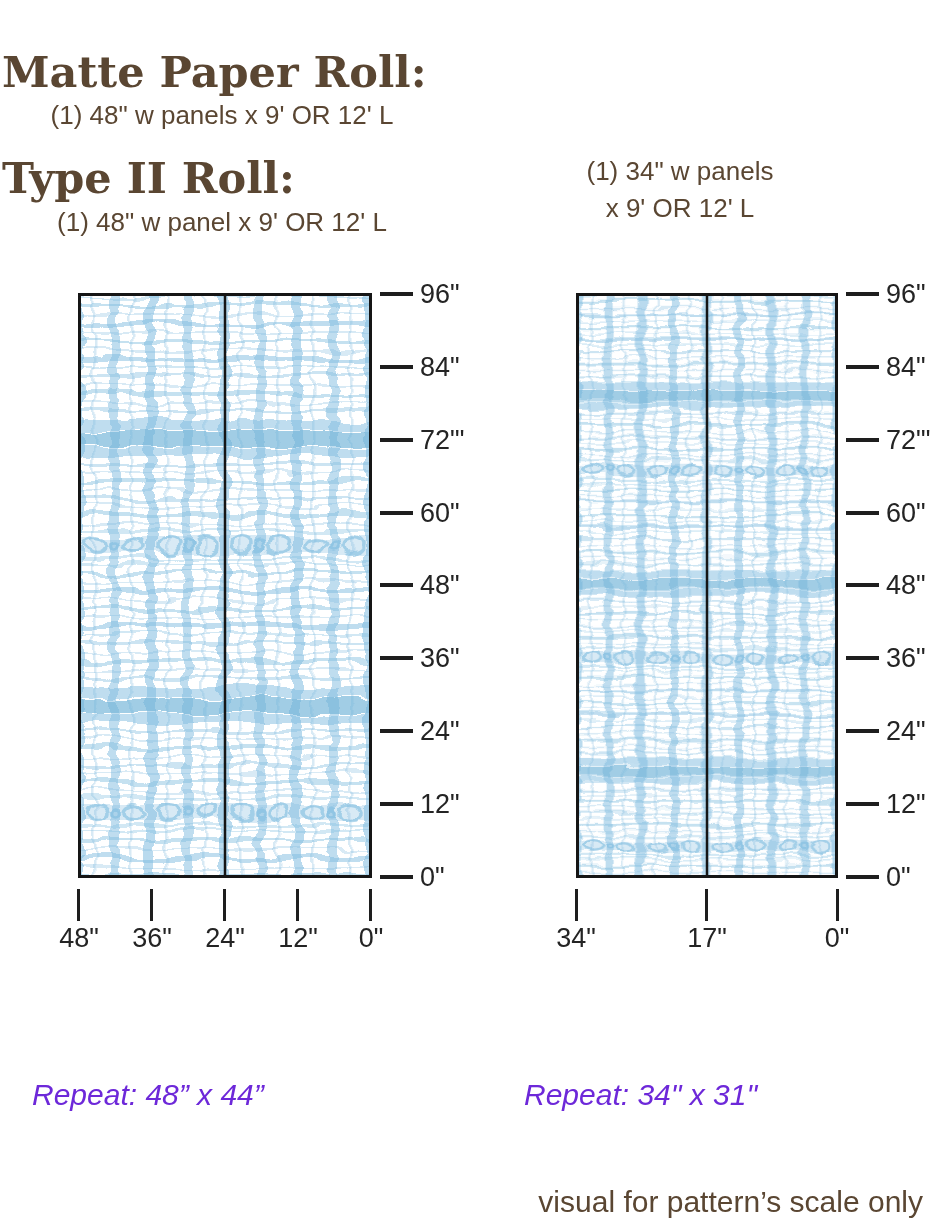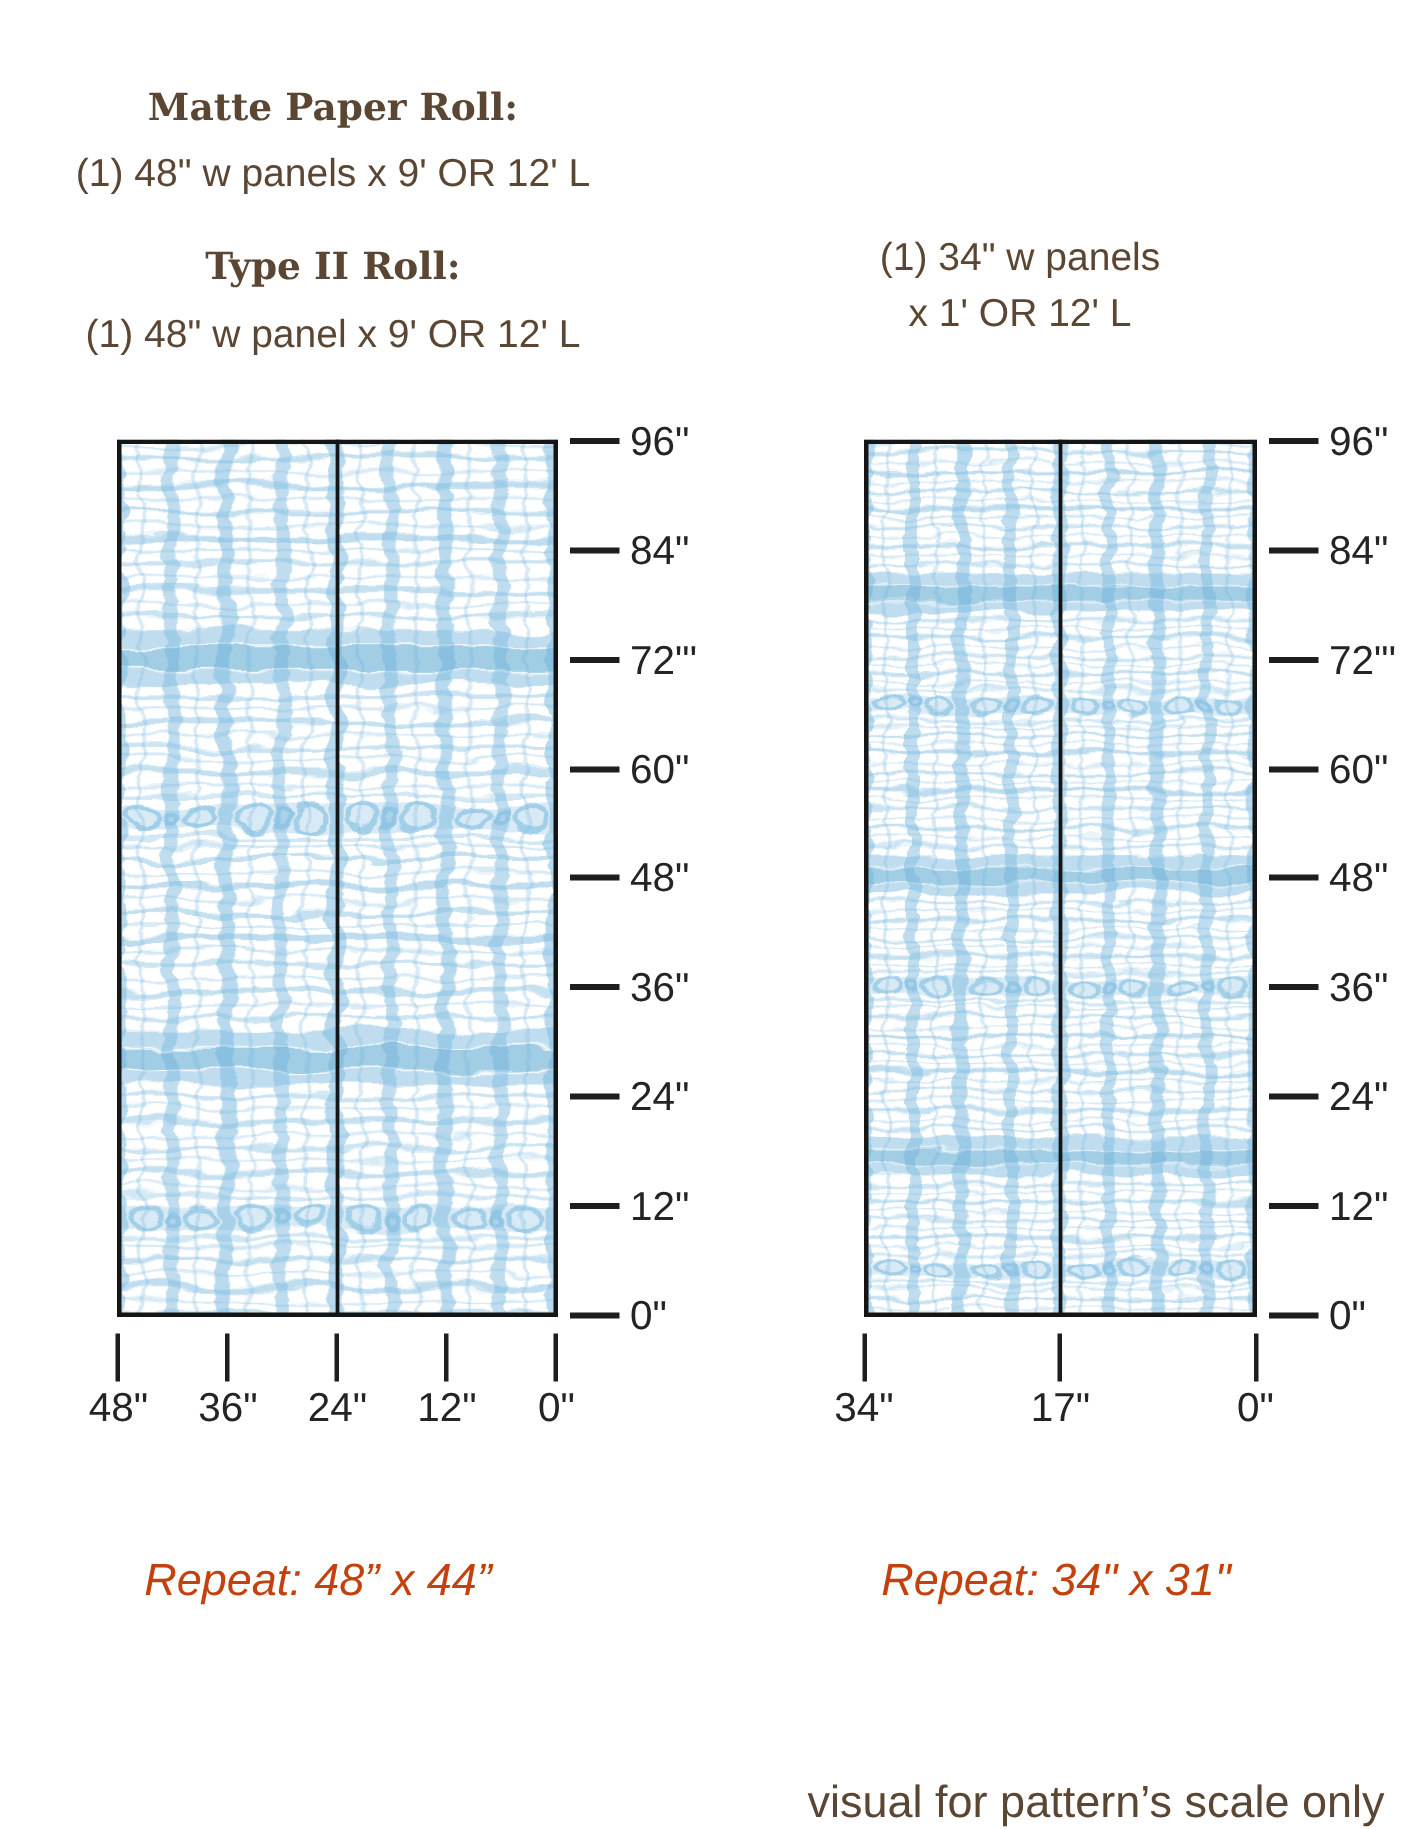--- a/index.html
+++ b/index.html
@@ -3,50 +3,50 @@
 <meta charset="utf-8">
 <style>
   html,body{margin:0;padding:0;background:#ffffff;}
   .canvas{
     position:relative;width:938px;height:1219px;background:#ffffff;
     font-family:"Liberation Sans",sans-serif;overflow:hidden;
   }
   .abs{position:absolute;}
   .roll-title{
     font-family:"DejaVu Serif","Liberation Serif",serif;
-    font-weight:700;font-size:25px;line-height:40px;color:#5a4632;
-    text-align:center;white-space:nowrap;
+    font-weight:700;font-size:43px;line-height:40px;color:#5a4632;
+    text-align:left;white-space:nowrap;
   }
   .roll-sub{
     font-size:26px;line-height:32px;color:#5a4632;text-align:center;white-space:nowrap;
   }
   .vtick{position:absolute;width:33px;height:3.5px;background:#1e1e1e;}
   .vlabel{position:absolute;font-size:27px;line-height:32px;color:#242424;white-space:nowrap;}
   .btick{position:absolute;width:3px;height:32px;background:#1e1e1e;}
   .blabel{position:absolute;width:100px;font-size:27px;line-height:32px;color:#242424;text-align:center;}
   .repeat-label{
-    font-size:30px;line-height:36px;font-style:italic;color:#c2410c;text-align:center;white-space:nowrap;
+    font-size:30px;line-height:36px;font-style:italic;color:#6d28d9;text-align:left;white-space:nowrap;margin-top:41px;
   }
   .footnote{
     font-size:30px;line-height:36px;color:#5a4632;text-align:right;white-space:nowrap;margin-top:20px;
   }
   svg{display:block;}
 </style>
 </head>
 <body>
 
 <div class="canvas">
 
   <div class="abs roll-title" style="left:2px;top:52px;width:440px;">Matte Paper Roll:</div>
   <div class="abs roll-sub" style="left:2px;top:99px;width:440px;">(1) 48" w panels x 9' OR 12' L</div>
   <div class="abs roll-title" style="left:2px;top:158px;width:440px;">Type II Roll:</div>
   <div class="abs roll-sub" style="left:2px;top:206px;width:440px;">(1) 48" w panel x 9' OR 12' L</div>
 
   <div class="abs roll-sub" style="left:460px;top:155px;width:440px;">(1) 34" w panels</div>
-  <div class="abs roll-sub" style="left:460px;top:192px;width:440px;">x 1' OR 12' L</div>
+  <div class="abs roll-sub" style="left:460px;top:192px;width:440px;">x 9' OR 12' L</div>
 
   <svg width="0" height="0" style="position:absolute" aria-hidden="true">
     <defs>
       <g id="tileArt">
         <rect width="73" height="267" fill="#ffffff"></rect>
         <g fill="#7fbcdf">
           <rect x="-4" y="0" width="9" height="267" opacity="0.55"></rect>
           <rect x="68" y="0" width="9" height="267" opacity="0.55"></rect>
           <rect x="32" y="0" width="9" height="267" opacity="0.5"></rect>
           <rect x="15" y="0" width="2.5" height="267" opacity="0.3"></rect>

